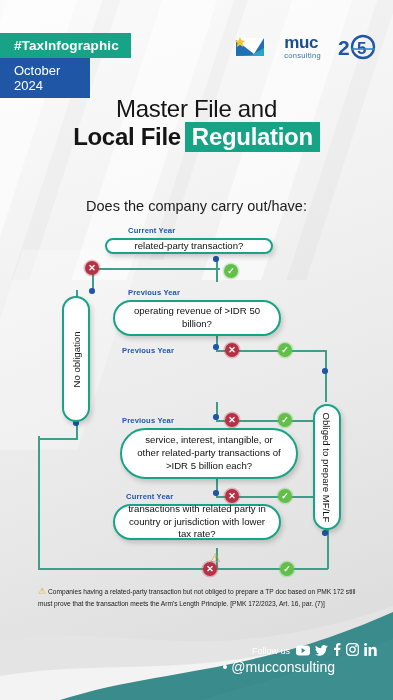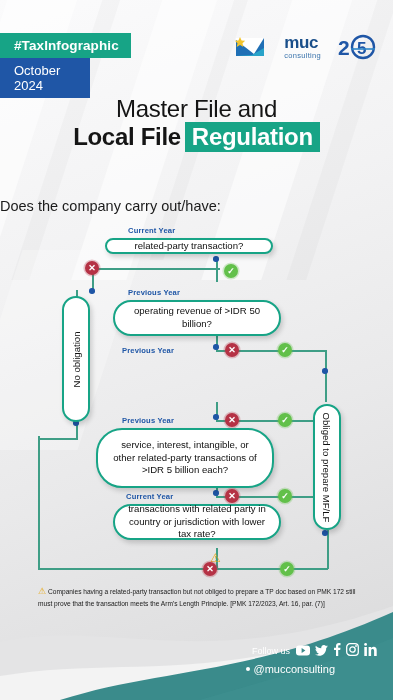--- a/index.html
+++ b/index.html
@@ -44,21 +44,21 @@
 
   
   .title { position:absolute; left:0; right:0; top:96px; text-align:center; z-index:5; }
   .title-l1 { font-size:24px; font-weight:normal; color:#151515; letter-spacing:-.3px; line-height:1.12; }
   .title-l2 { font-size:24px; font-weight:bold; color:#151515; letter-spacing:-.3px; line-height:1.12; margin-top:1px; }
   .hl { background:#17a486; color:#ffffff; padding:1px 7px 2px 7px; margin-left:4px; }
   .subtitle { margin-top:6px; font-size:8.6px; font-style:italic; font-weight:bold; color:#222; line-height:1.45; }
 
   
   .question {
-    position:absolute; left:0; right:0; top:198px; 
+    position:absolute; left:0; right:0; top:198px; text-align:center;
     font-size:14.5px; color:#1b1b1b; z-index:5;
   }
 
   
   .flow { position:absolute; left:0; top:0; width:393px; height:700px; z-index:4; }
 
   .yearlabel {
     position:absolute; font-size:7.6px; font-weight:bold; color:#1f56a6;
     letter-spacing:.15px; white-space:nowrap;
   }
@@ -114,21 +114,21 @@
   
   .wave { position:absolute; left:0; bottom:0; width:393px; height:110px; z-index:3; }
   .footer-follow {
     position:absolute; right:16px; bottom:40px; z-index:7;
     display:flex; align-items:center; gap:6px; color:#ffffff;
   }
   .follow-label { font-size:9px; }
   .socials { display:flex; align-items:center; gap:5px; }
   .footer-handle {
     position:absolute; right:58px; bottom:25px; z-index:7;
-    color:#ffffff; font-size:11px; display:flex; align-items:center; gap:4px;
+    color:#ffffff; font-size:14px; display:flex; align-items:center; gap:4px;
   }
   .hdot { width:4px; height:4px; border-radius:50%; background:#ffffff; display:inline-block; }
 </style>
 </head>
 <body>
 
 <div id="page">
 
   <div class="bgstreak" style="left:-40px;top:-20px;width:70px;height:330px;"></div>
   <div class="bgdark" style="left:60px;top:-20px;width:18px;height:300px;"></div>
@@ -220,21 +220,21 @@
     <div class="yearlabel" style="left:128px;top:288px;">Previous Year</div>
     <div class="yearlabel" style="left:122px;top:346px;">Previous Year</div>
     <div class="yearlabel" style="left:122px;top:416px;">Previous Year</div>
     <div class="yearlabel" style="left:126px;top:492px;">Current Year</div>
 
     <div class="dbox" style="left:105px;top:238px;width:168px;height:16px;">related-party transaction?</div>
 
     <div class="dbox" style="left:113px;top:300px;width:168px;height:36px;">operating revenue of &gt;IDR 50 billion?</div>
 
 
-    <div class="dbox" style="left:96px;top:428px;width:178px;height:60px;">service, interest, intangible, or other related-party transactions of &gt;IDR 5 billion each?</div>
+    <div class="dbox" style="left:120px;top:428px;width:178px;height:51px;">service, interest, intangible, or other related-party transactions of &gt;IDR 5 billion each?</div>
 
     <div class="dbox" style="left:113px;top:504px;width:168px;height:36px;">transactions with related party in country or jurisdiction with lower tax rate?</div>
 
     <div class="sidebox rot-ccw" style="left:62px;top:296px;width:28px;height:126px;">
       <span>No obligation</span>
     </div>
 
     <div class="sidebox rot-cw" style="left:313px;top:404px;width:28px;height:126px;">
       <span>Obliged to prepare MF/LF</span>
     </div>

